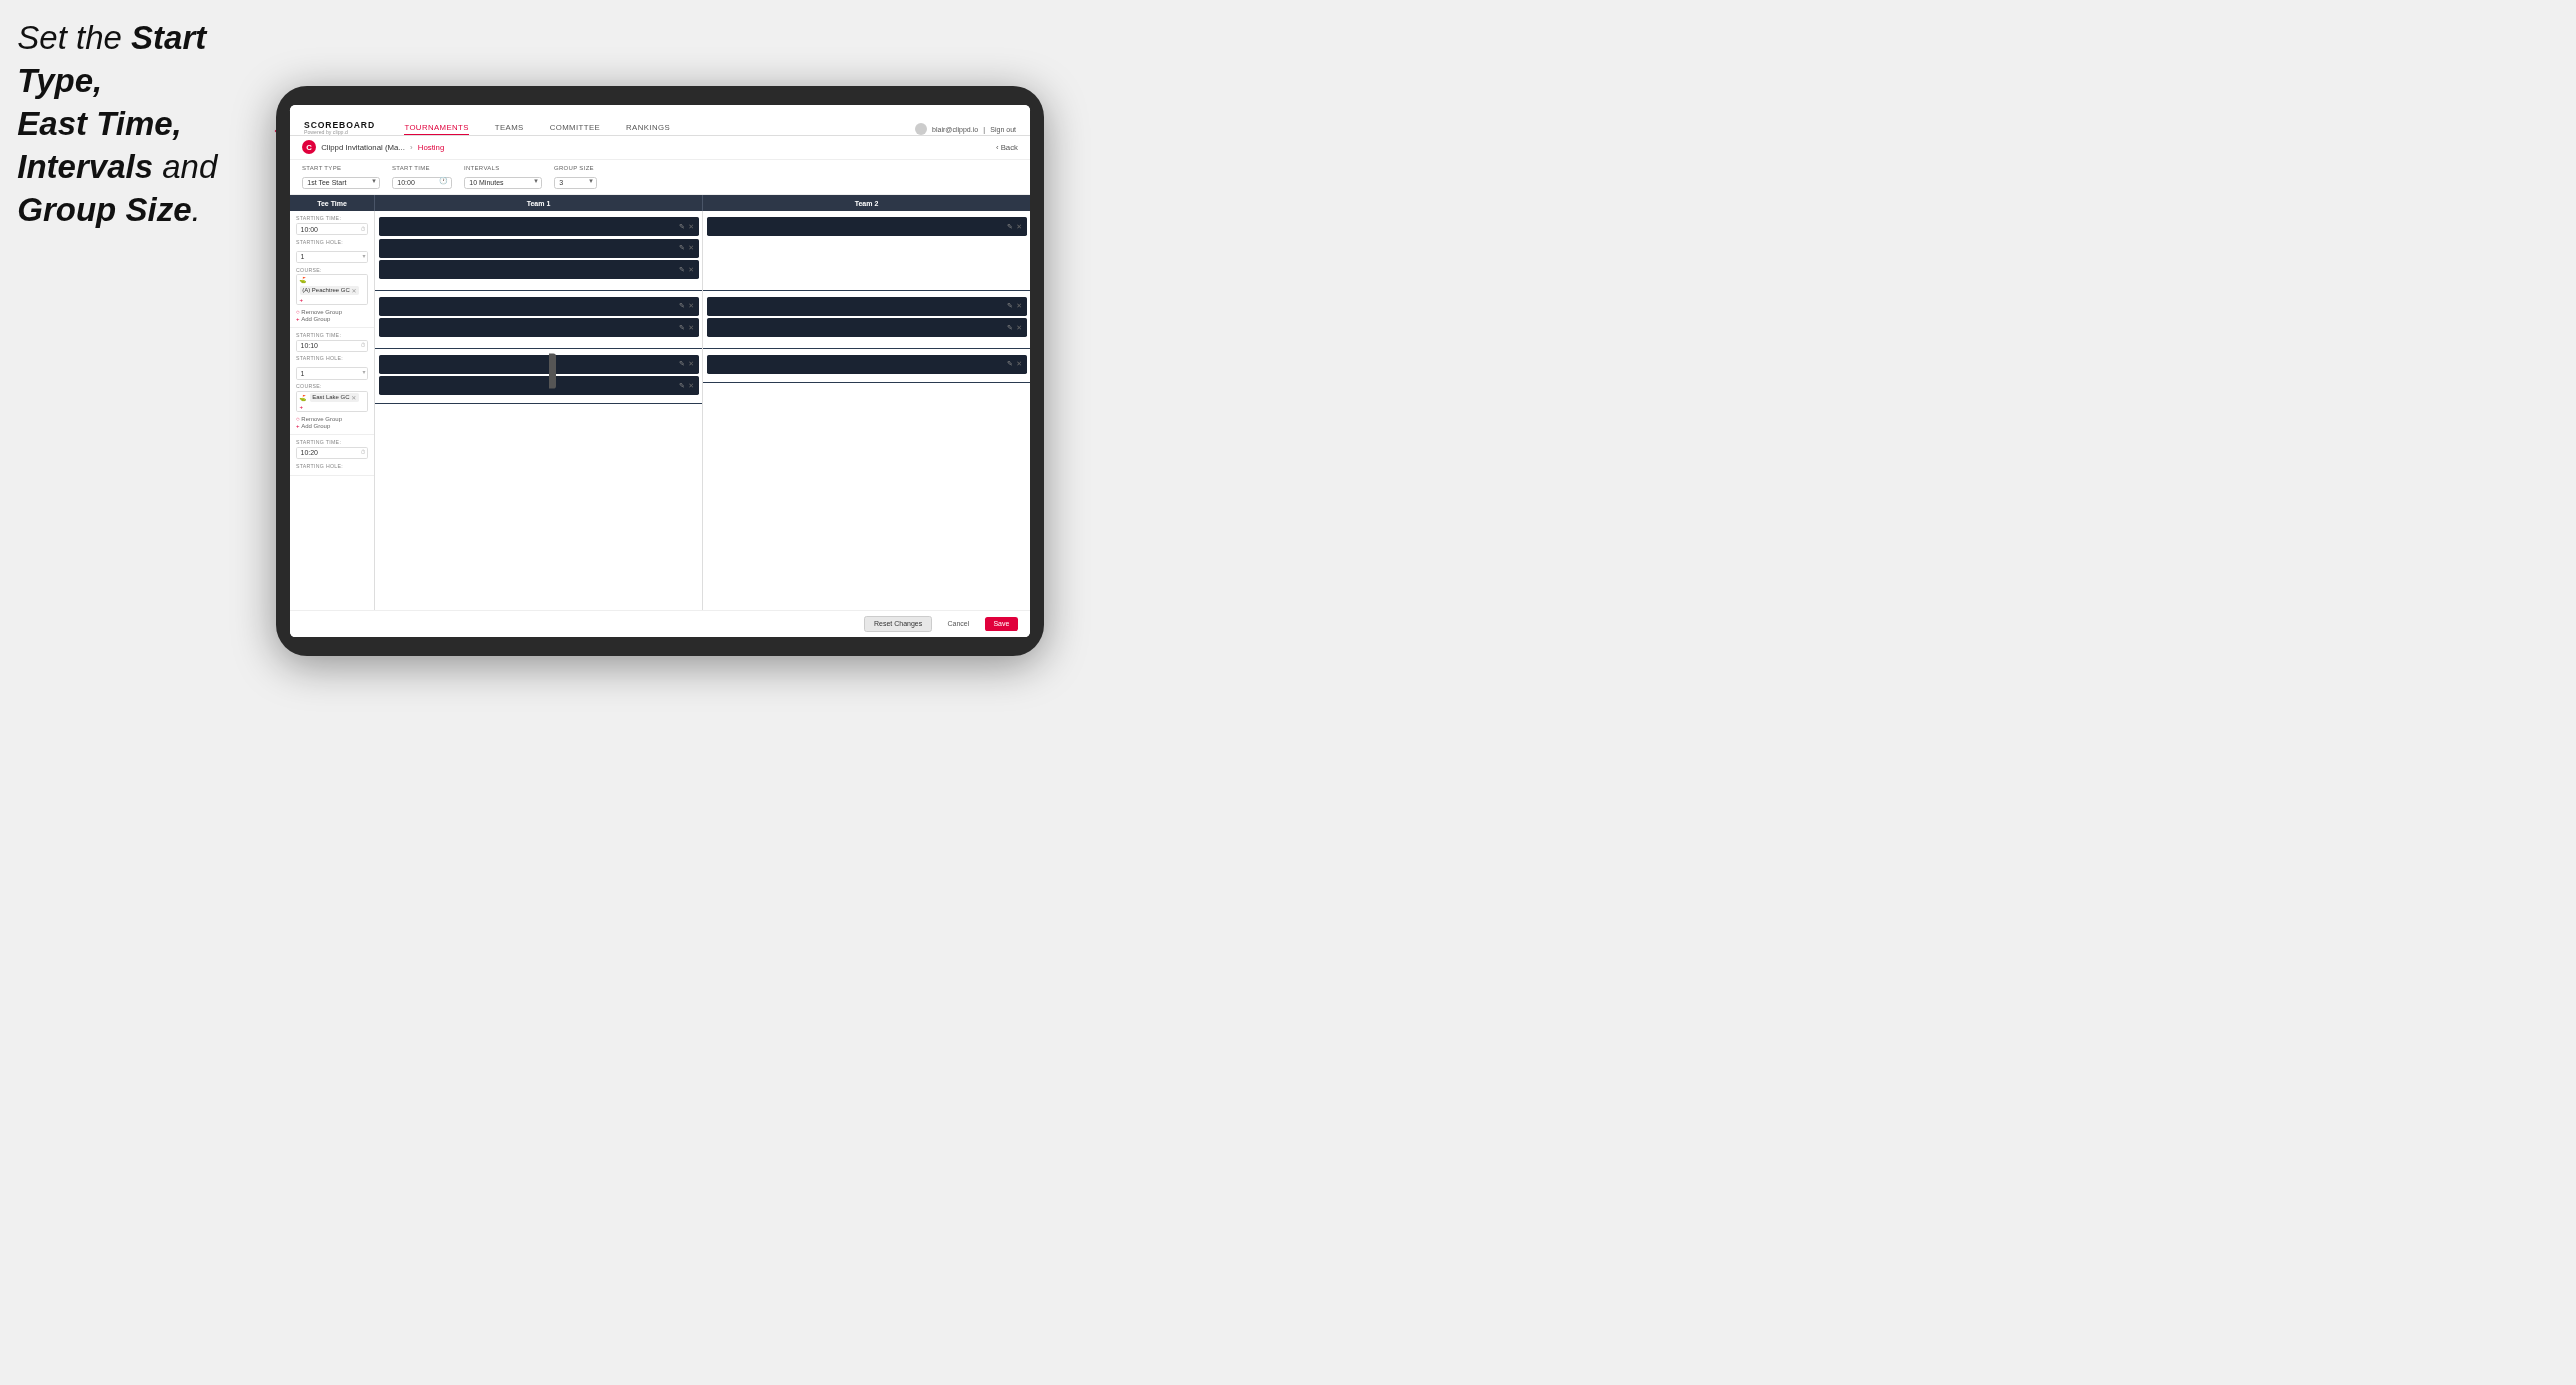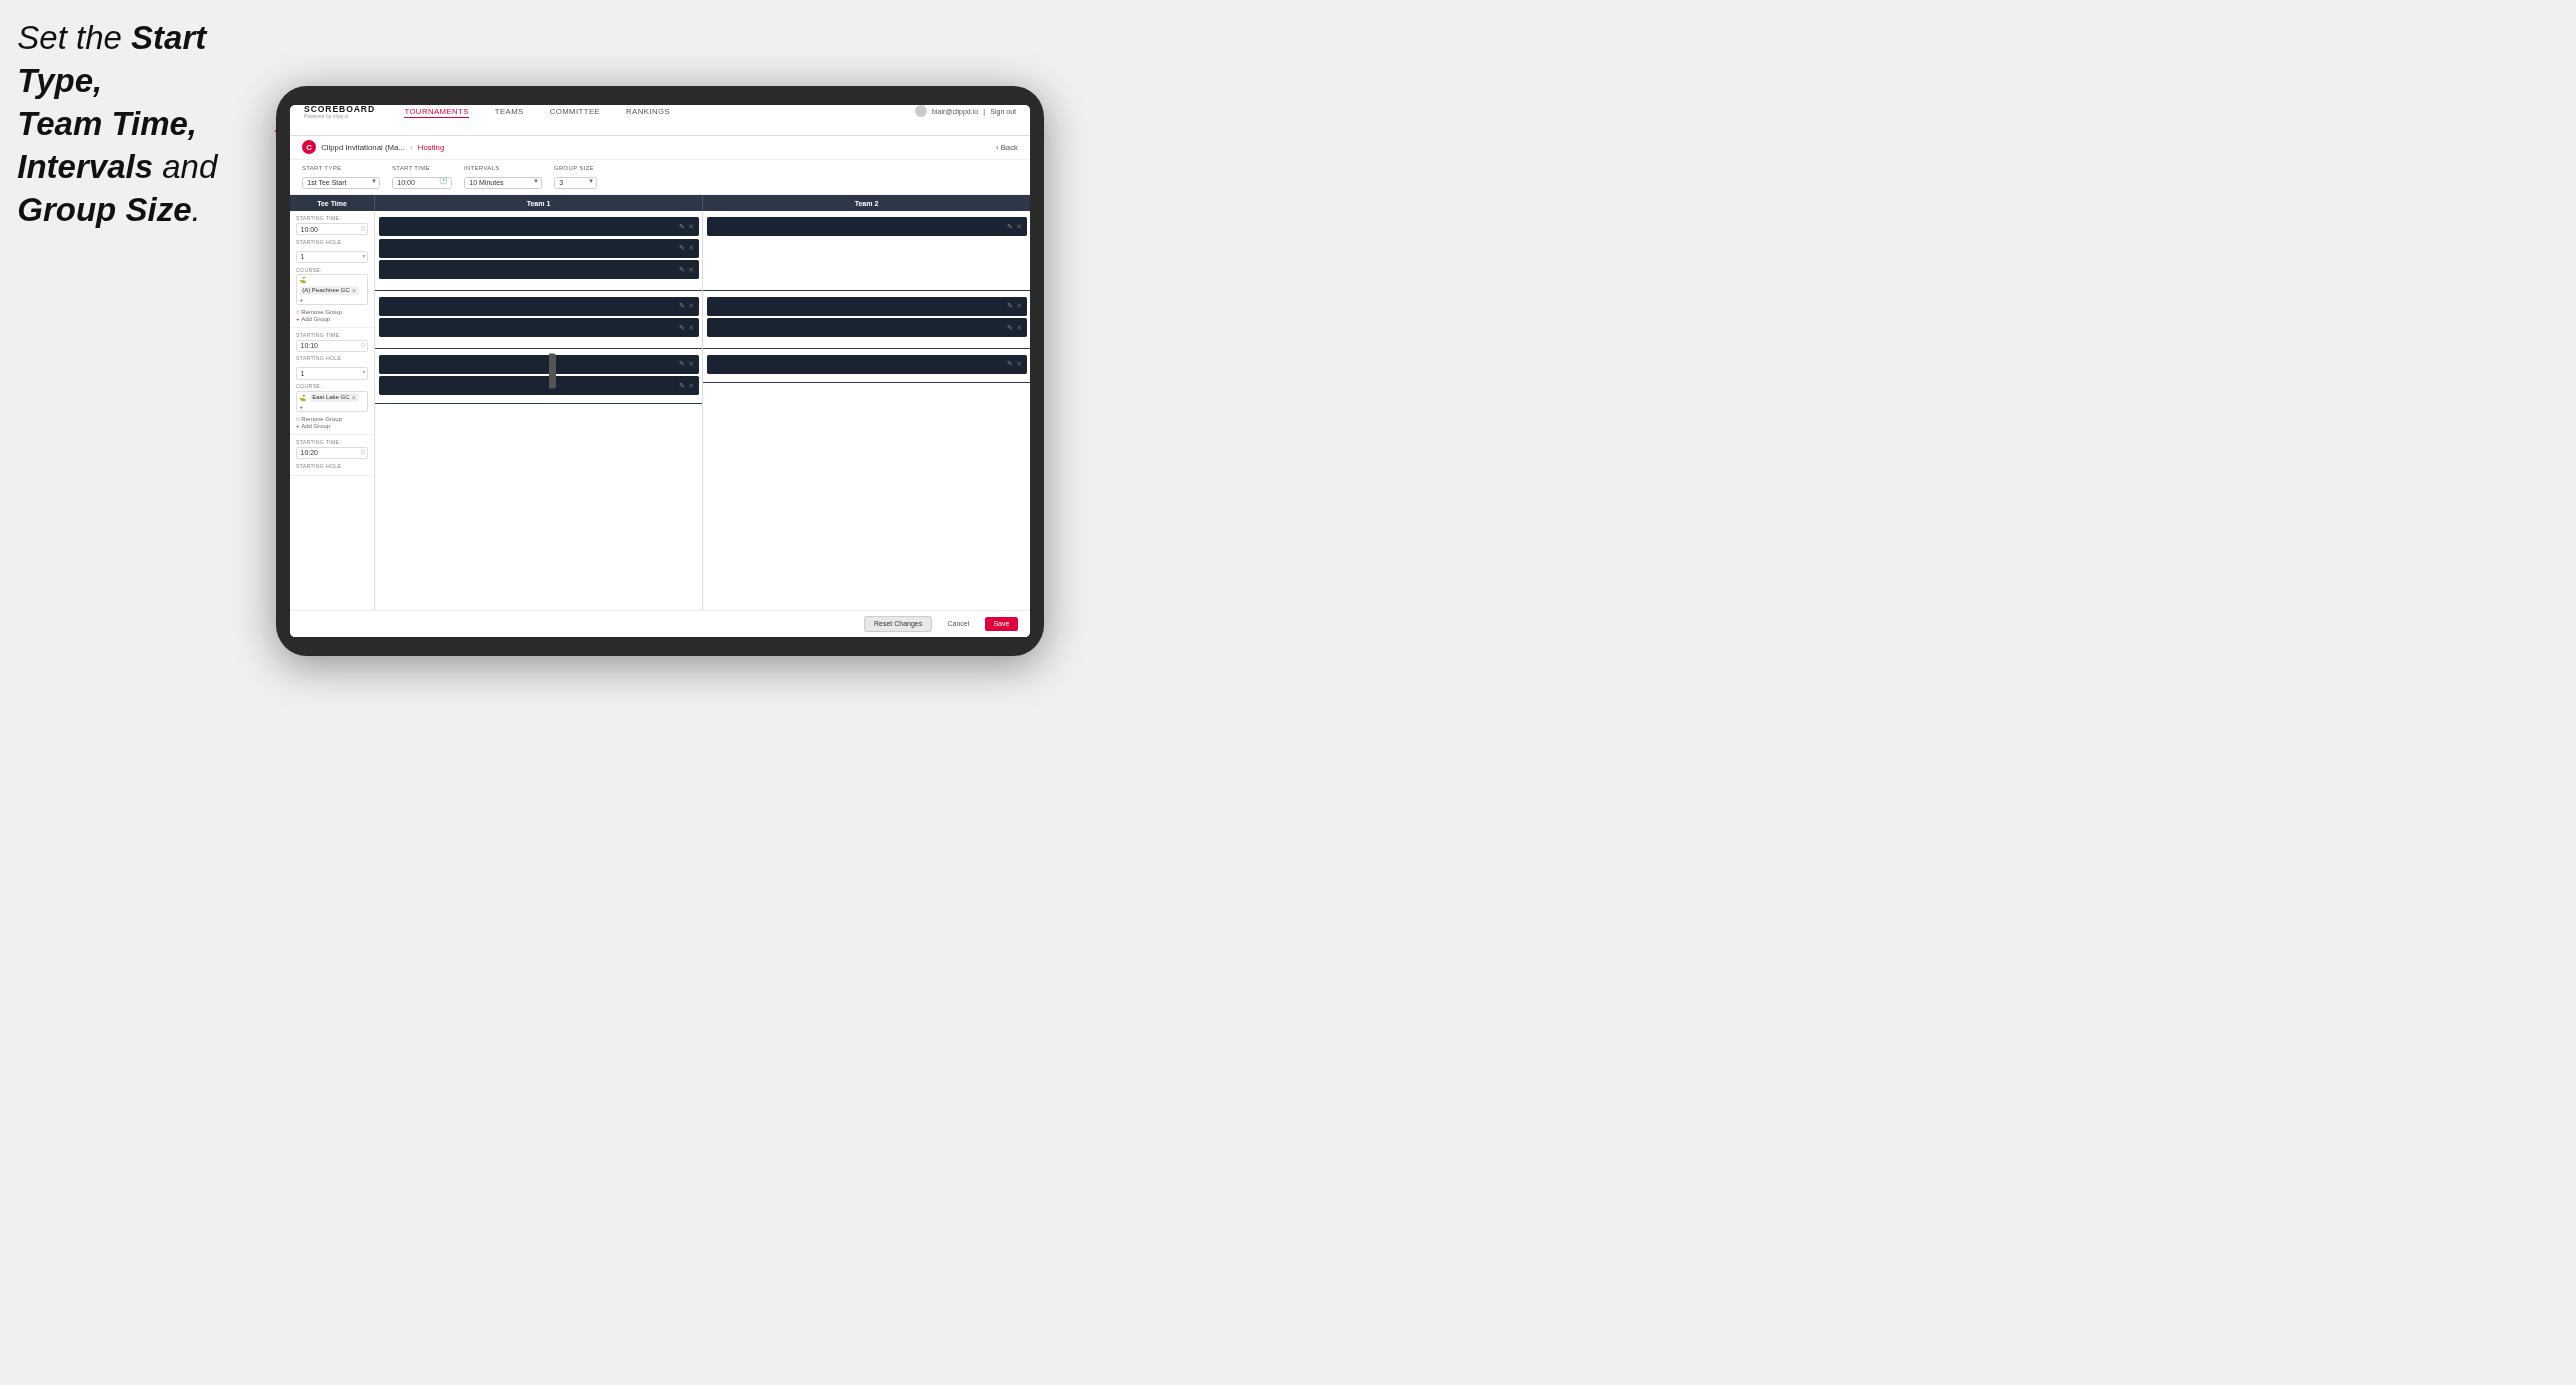--- a/index.html
+++ b/index.html
@@ -60,21 +60,21 @@
       overflow: hidden;
       display: flex;
       flex-direction: column;
     }
 
     
     .nav-bar {
       background: #fff;
       border-bottom: 0.9px solid #ddd;
       display: flex;
-      align-items: flex-start;
+      align-items: flex-end;
       padding: 0 14px;
       height: 31px;
       flex-shrink: 0;
     }
     .logo-area {
       display: flex;
       flex-direction: column;
       margin-right: 17.3px;
     }
     .logo-text {
@@ -466,21 +466,21 @@
       height: 35px;
       background: #555;
       border-radius: 0 2.6px 2.6px 0;
     }
   </style>
 </head>
 <body>
 
 <div class="instruction-area">
   <span>Set the </span><span class="bold">Start Type,</span><br>
-  <span class="bold">Team Time,</span><br>
+  <span class="bold">East Time,</span><br>
   <span class="bold">Intervals</span><span> and</span><br>
   <span class="bold">Group Size</span><span>.</span>
 </div>
 
 <div class="arrow-container">
   <svg width="224" height="224" viewBox="0 0 260 260">
     <defs>
       <marker id="arrowhead" markerWidth="10" markerHeight="7" refX="10" refY="3.5" orient="auto">
         <polygon points="0 0, 10 3.5, 0 7" fill="#e0003c"></polygon>
       </marker>

